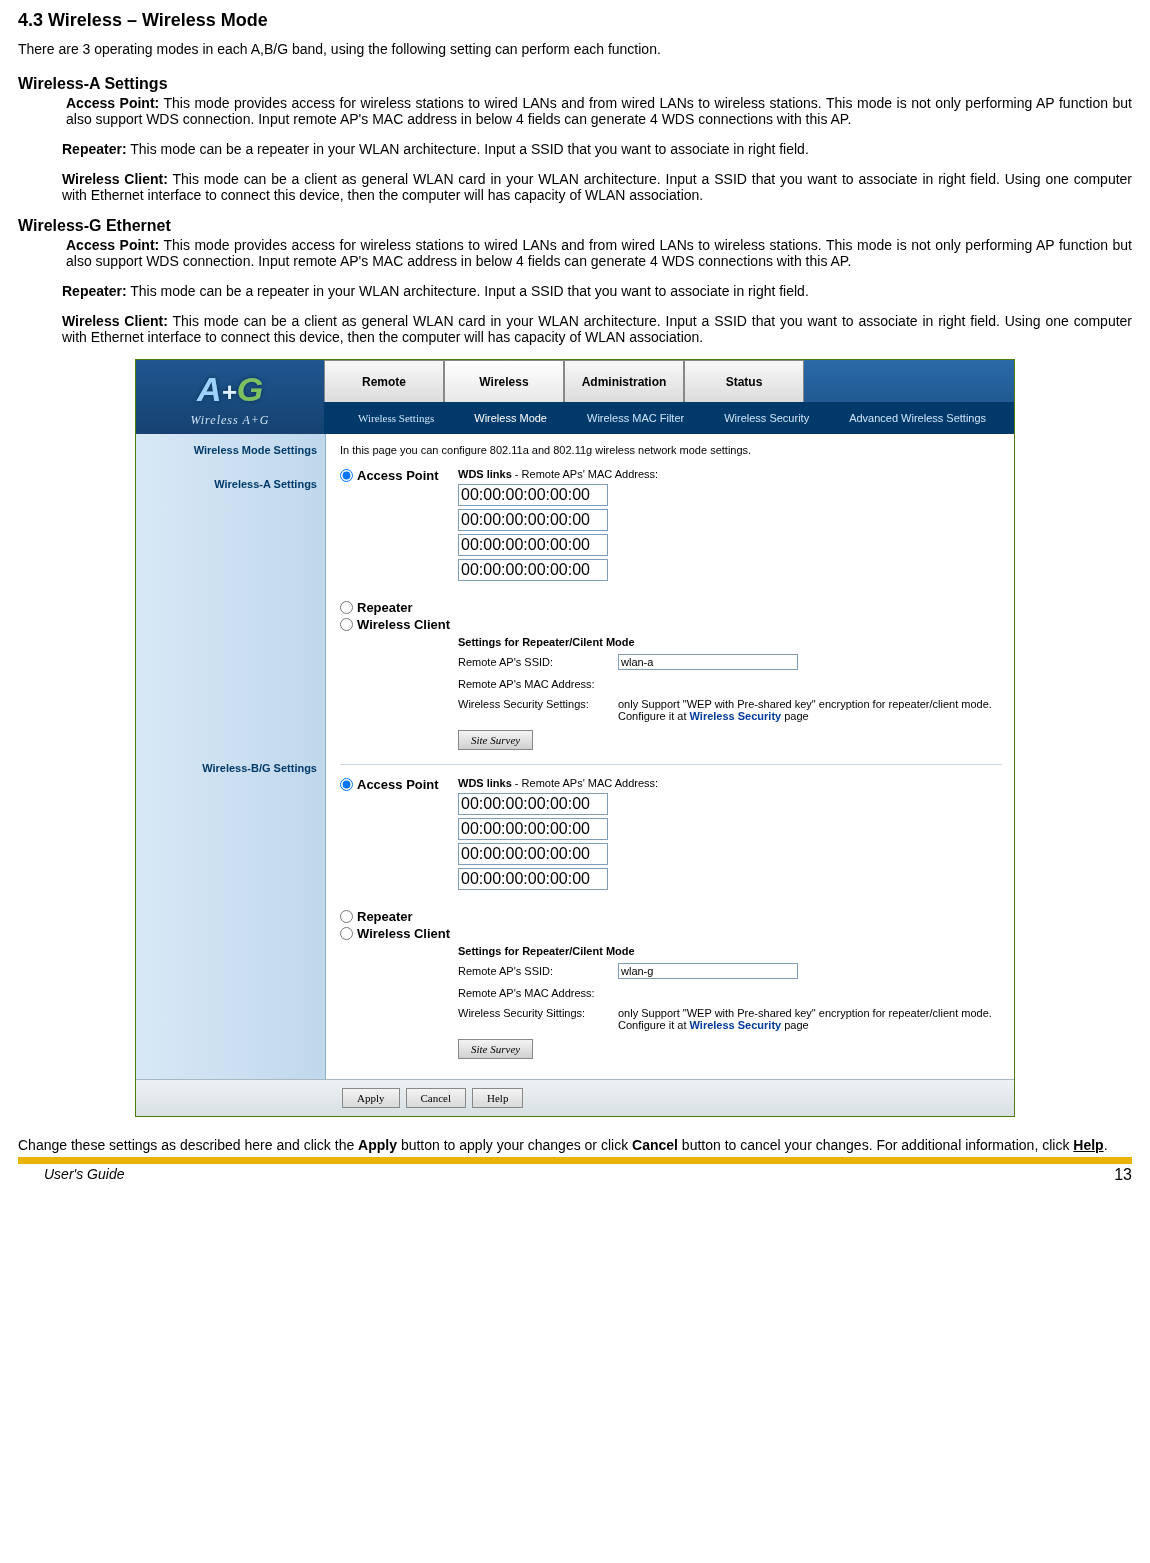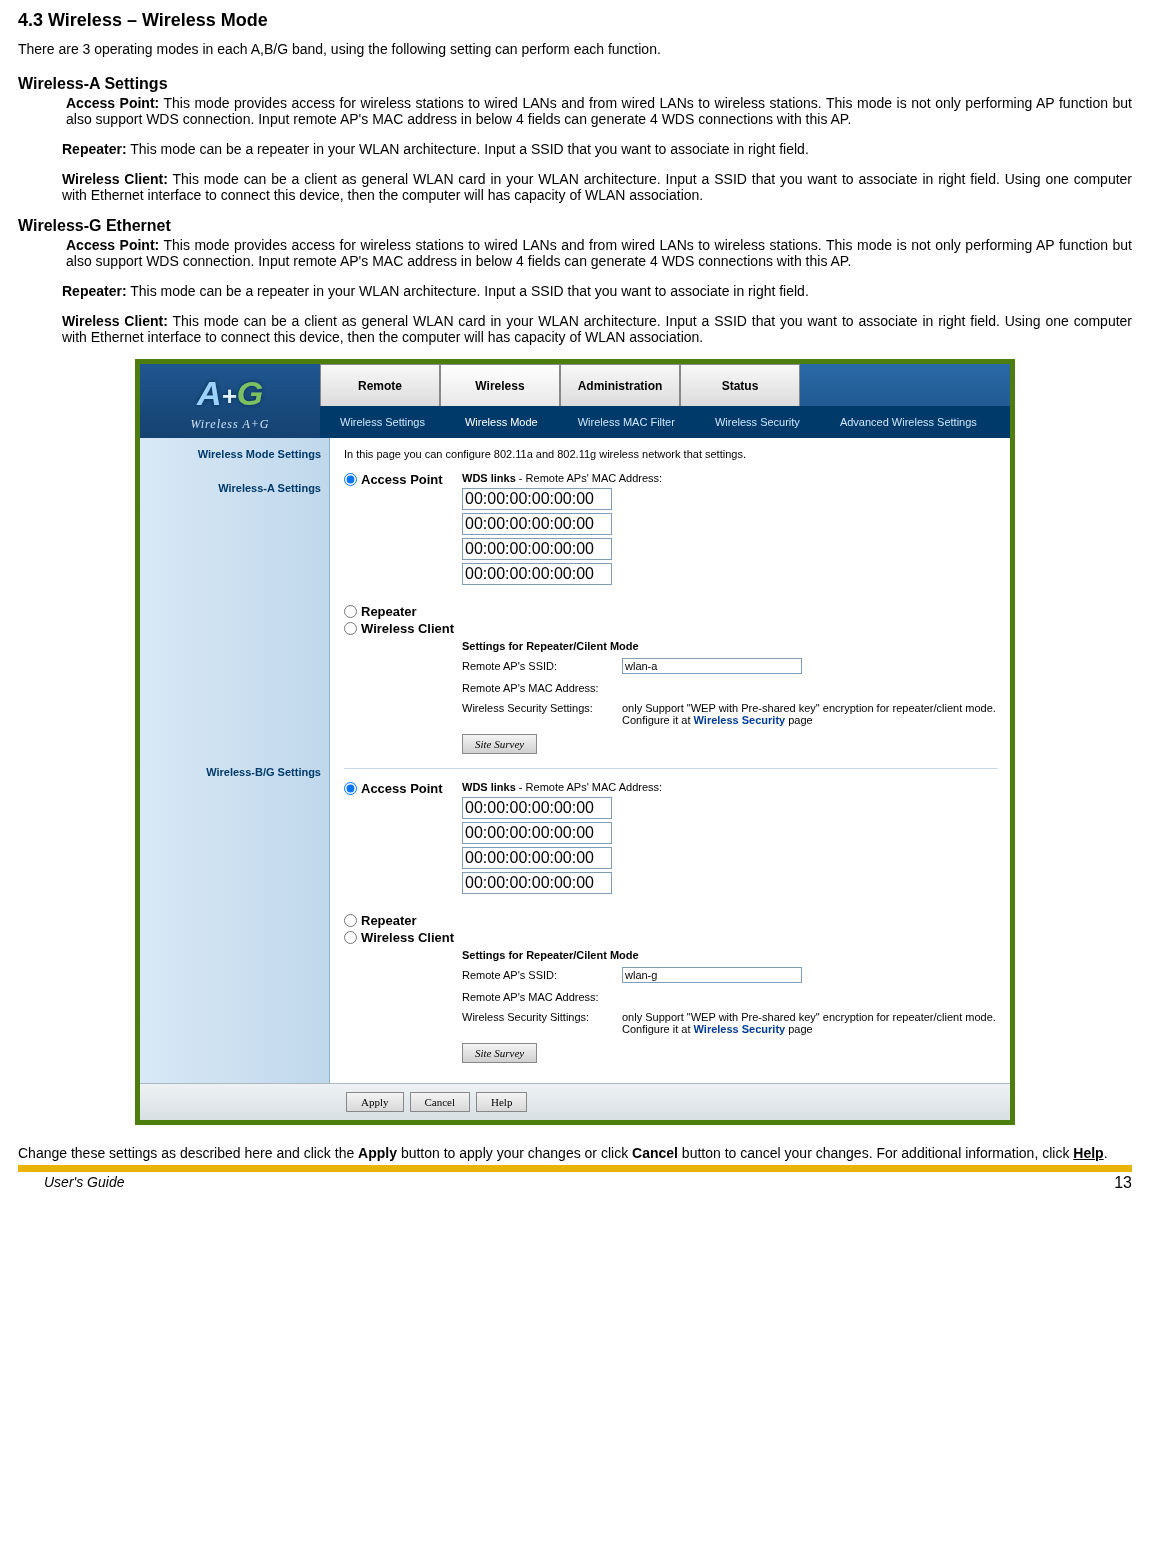--- a/index.html
+++ b/index.html
@@ -5,33 +5,33 @@
     * { margin: 0; padding: 0; box-sizing: border-box; }
     body { font-family: Arial, Helvetica, sans-serif; width: 1150px; background: #fff; color: #000; padding: 10px 18px 0 18px; }
     .h1 { font-size: 18px; font-weight: bold; margin-bottom: 10px; }
     .intro { font-size: 14px; margin-bottom: 18px; }
     .h2 { font-size: 16px; font-weight: bold; margin-bottom: 2px; margin-top: 6px; }
     .desc-block { margin-left: 44px; margin-bottom: 14px; font-size: 14px; text-align: justify; }
     .desc-block b { font-weight: bold; }
     .first-desc { text-align: justify; margin-left: 48px; }
     
     
-    .screenshot { width: 880px; margin: 14px auto 20px auto; border: 5px solid #4d7c0f; font-size: 11px; font-family: Arial, sans-serif; background: #fff; }
+    .screenshot { width: 880px; margin: 14px auto 20px auto; border: 1px solid #4d7c0f; font-size: 11px; font-family: Arial, sans-serif; background: #fff; }
     .top-bar { height: 74px; background: linear-gradient(to bottom, #2a6aa8 0%, #1a4d80 100%); display: flex; align-items: flex-end; }
     .logo-box { width: 190px; height: 74px; background: linear-gradient(to bottom, #1f5690, #154270); display: flex; flex-direction: column; justify-content: flex-end; align-items: center; color: #cfe4fa; font-size: 10px; position: relative; }
     .logo-ag { font-size: 34px; font-weight: bold; font-style: italic; background: linear-gradient(to bottom, #7ab8f0, #3a8acc); -webkit-background-clip: text; color: #a0d0ff; text-shadow: 0 0 4px #0a3050; position: absolute; top: 10px; }
     .logo-ag .a { color: #9dd2ff; } .logo-ag .plus { color: #e0f0ff; font-size: 26px; } .logo-ag .g { color: #7cc060; }
     .logo-sub { position: absolute; bottom: 6px; font-family: 'Times New Roman', serif; font-style: italic; font-size: 12px; letter-spacing: 1px; }
     .nav-top-row { display: flex; }
     .nav-item { width: 120px; height: 42px; background: linear-gradient(to bottom, #f8f8f8, #dcdcdc); border: 1px solid #888; border-bottom: none; display: flex; align-items: center; justify-content: center; font-weight: bold; font-size: 12px; color: #000; margin-right: 0; }
     .nav-item.active { background: linear-gradient(to bottom, #ffffff, #e8e8e8); }
     .nav-top { display: flex; flex-direction: column; }
     .subnav { background: #003a6a; display: flex; height: 32px; width: 690px; align-items: center; }
     .subnav-item { color: #cfe4fa; font-size: 11px; padding: 0 20px; cursor: pointer; }
-    .subnav-item:first-child { padding-left: 20px; }
+    .subnav-item:first-child { padding-left: 34px; font-family: Liberation Serif, serif; }
     .subnav-item.sel { color: #fff; font-weight: normal; }
     
     .content-area { display: flex; min-height: 640px; }
     .left-col { width: 190px; background: linear-gradient(to right, #d8e8f6, #c0d8ec); border-right: 1px solid #8db0ce; padding-top: 10px; }
     .section-label { color: #003a6a; font-weight: bold; font-size: 11px; text-align: right; padding-right: 8px; }
     .right-col { flex: 1; padding: 10px 12px 10px 14px; font-size: 11px; }
     
     .intro-text { margin-bottom: 12px; }
     
     .mode-row { display: flex; align-items: flex-start; margin-bottom: 6px; }
@@ -106,21 +106,21 @@
     </div>
   </div>
 
   <div class="content-area">
     <div class="left-col">
       <div class="section-label" style="margin-top:0;">Wireless Mode Settings</div>
       <div class="section-label" style="margin-top:22px;">Wireless-A Settings</div>
       <div class="section-label" style="margin-top:272px;">Wireless-B/G Settings</div>
     </div>
     <div class="right-col">
-      <div class="intro-text">In this page you can configure 802.11a and 802.11g wireless network that settings.</div>
+      <div class="intro-text">In this page you can configure 802.11a and 802.11g wireless network mode settings.</div>
 
       <div class="settings-group">
         <div class="mode-row">
           <div class="radio-col">
             <input type="radio" name="wa" checked="" style="">
             <label>Access Point</label>
           </div>
           <div class="wds-area">
             <span class="wds-title">WDS links</span><span class="wds-sub"> - Remote APs' MAC Address:</span>
             <div class="mac-inputs">

